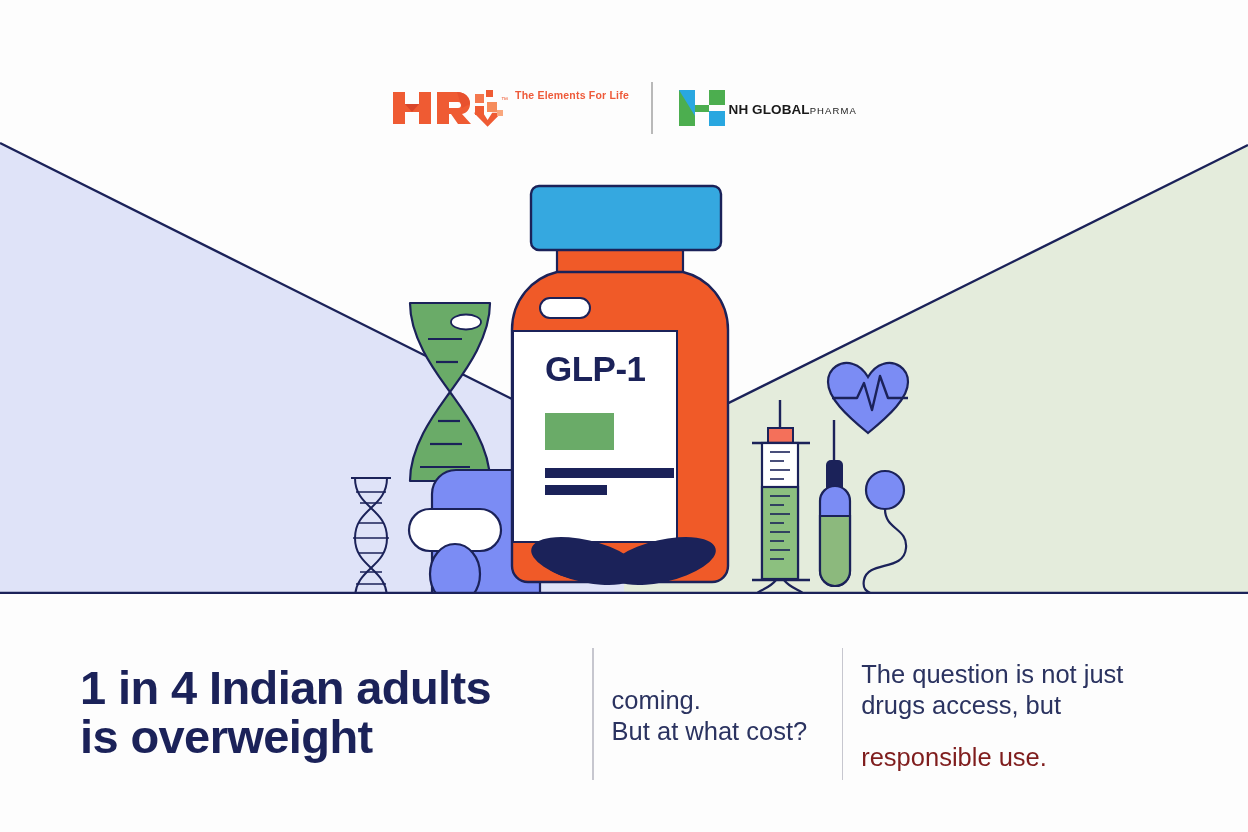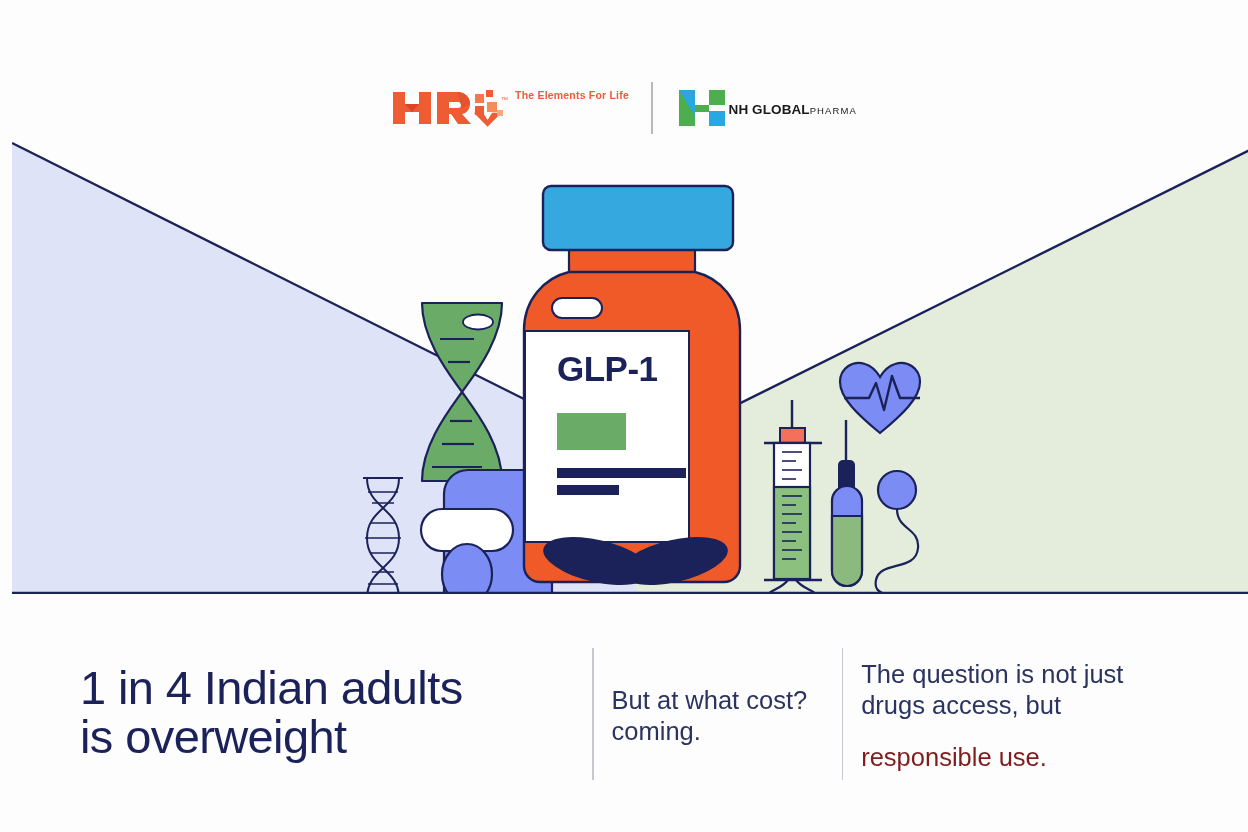--- a/index.html
+++ b/index.html
@@ -9,21 +9,21 @@
     font-family:"Liberation Sans", sans-serif;
     overflow:hidden;
   }
   #poster{
     position:relative;
     width:1248px; height:832px;
     background:#fdfdfd;
   }
   
   #scene{
-    position:absolute; left:12px; top:0;
+    position:absolute; left:0; top:0;
     width:1064px; height:600px;
   }
   #scene svg{ display:block; width:1248px; height:600px; }
 
   
   #logo-band{
     position:absolute; left:0; top:72px;
     width:1248px; height:72px;
     display:flex; align-items:center; justify-content:center;
     gap:22px;
@@ -51,21 +51,21 @@
 
   
   #copy{
     position:absolute; left:0; top:600px;
     width:1248px; height:232px;
     display:flex; align-items:center;
     padding-left:80px; padding-right:52px;
     background:#fdfdfd;
   }
   .headline{
-    font-size:47px; line-height:1.04; font-weight:400;
+    font-size:47px; line-height:1.04; font-weight:700;
     color:#1b2259; letter-spacing:-.6px;
     width:512px; flex:0 0 auto;
     padding-bottom:6px;
   }
   .vrule{
     width:1.6px; align-self:stretch;
     background:#c7c7cf;
     margin:48px 0 52px 0;
     flex:0 0 auto;
   }
@@ -247,22 +247,22 @@
   <div id="copy">
 
     <div class="headline">
       <div>1 in 4 Indian adults</div>
       <div>is overweight</div>
     </div>
 
     <div class="vrule"></div>
 
     <div class="blurb first">
+      <div>coming.</div>
       <div>But at what cost?</div>
-      <div>coming.</div>
     </div>
 
     <div class="vrule"></div>
 
     <div class="blurb second">
       <div>The question is not just</div>
       <div>drugs access, but</div>
       <div class="accent">responsible use.</div>
     </div>
   </div>

